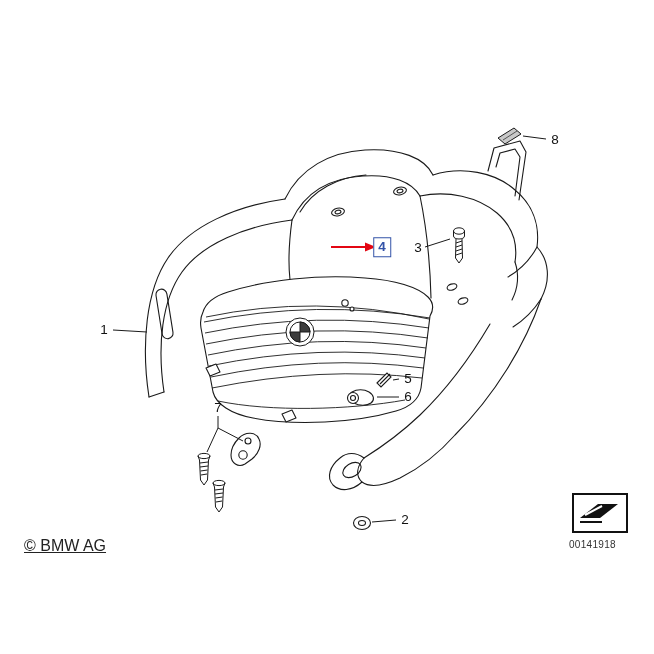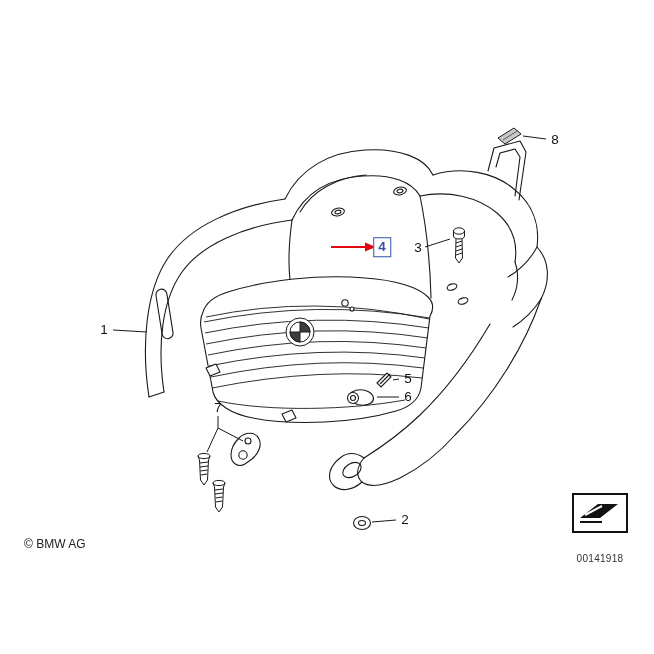--- a/index.html
+++ b/index.html
@@ -11,25 +11,25 @@
   .callout{
     position:absolute;transform:translate(-50%,-50%);
     font-size:13.5px;line-height:1;color:#111;
     user-select:none;
   }
   .callout-highlight{
     color:#3353a8;border:1px solid #3353a8;background:#fff;
     padding:2px 4px;font-weight:bold;
   }
   .copyright{
-    position:absolute;left:24px;top:537px;font-size:12px;color:#222;
+    position:absolute;left:24px;top:537px;font-size:16px;color:#222;text-decoration:underline;
   }
   .doc-number{
-    position:absolute;left:569px;top:539px;width:62px;text-align:center;
-    font-size:10px;color:#333;letter-spacing:.3px;margin-top:14px;
+    position:absolute;left:569px;top:539px;width:62px;text-align:left;
+    font-size:10px;color:#333;letter-spacing:.3px;
   }
   .direction-box{
     position:absolute;left:572px;top:493px;width:56px;height:40px;
     border:2px solid #111;background:#fff;box-sizing:border-box;
   }
 </style>
 </head>
 <body>
 
 <div class="stage">

